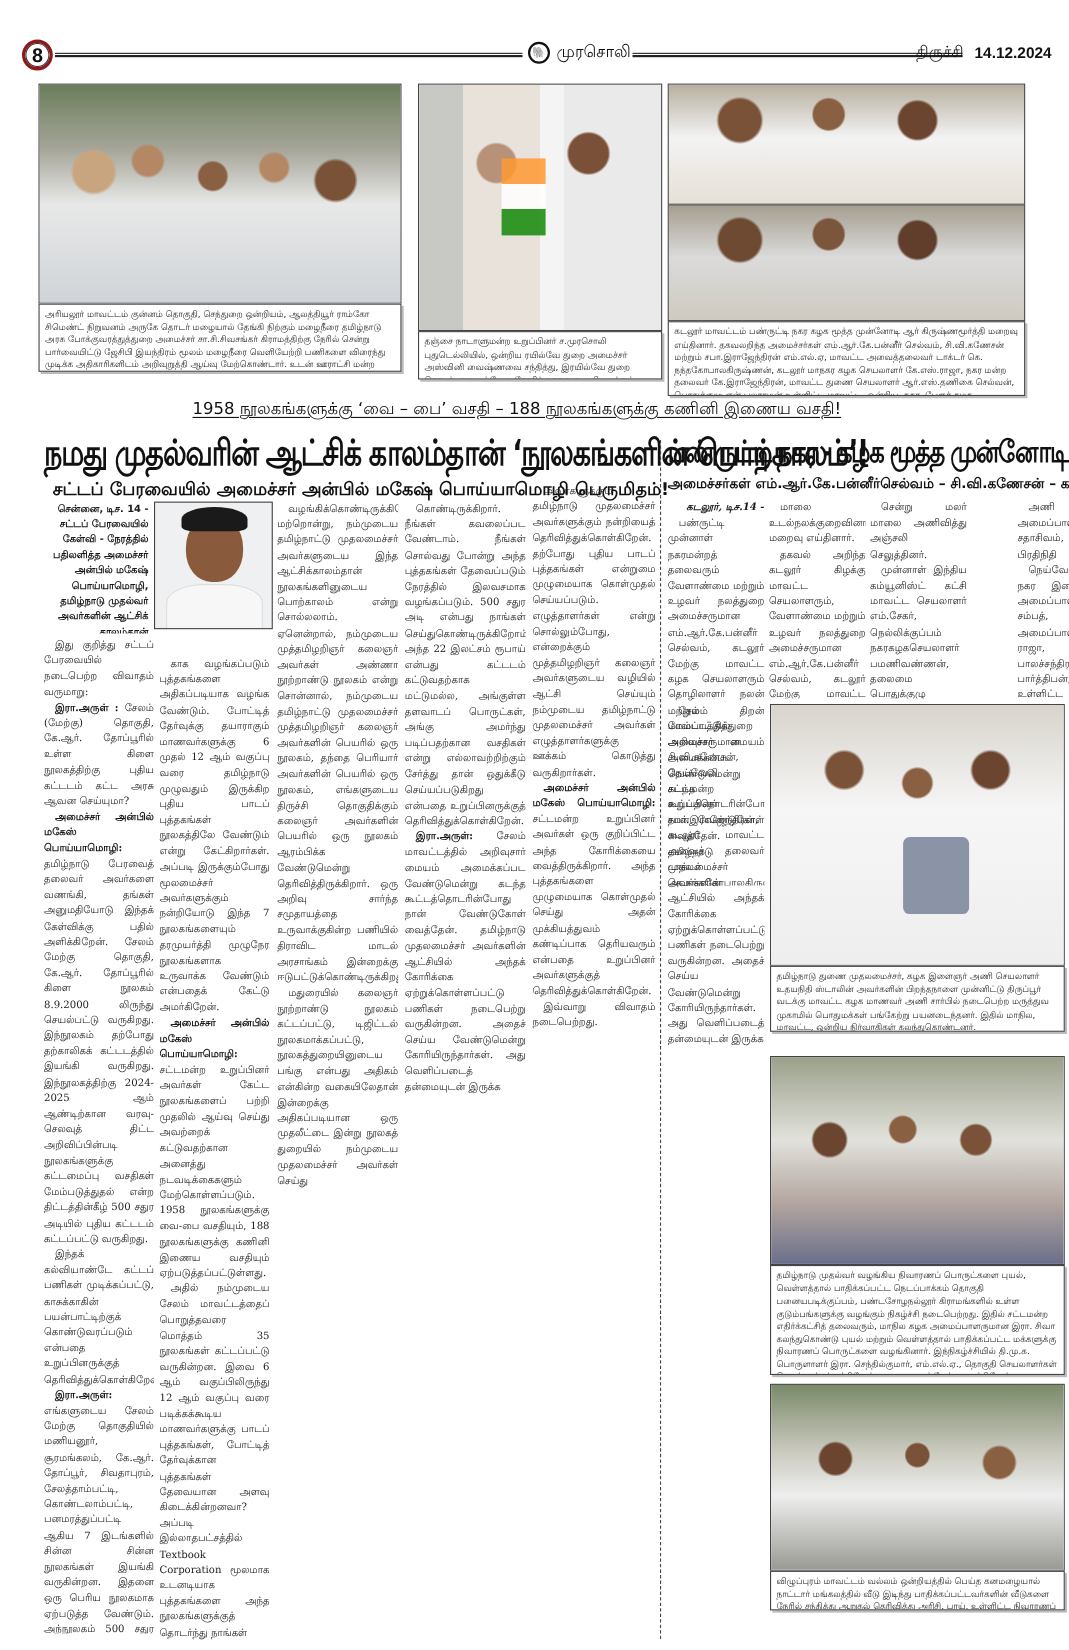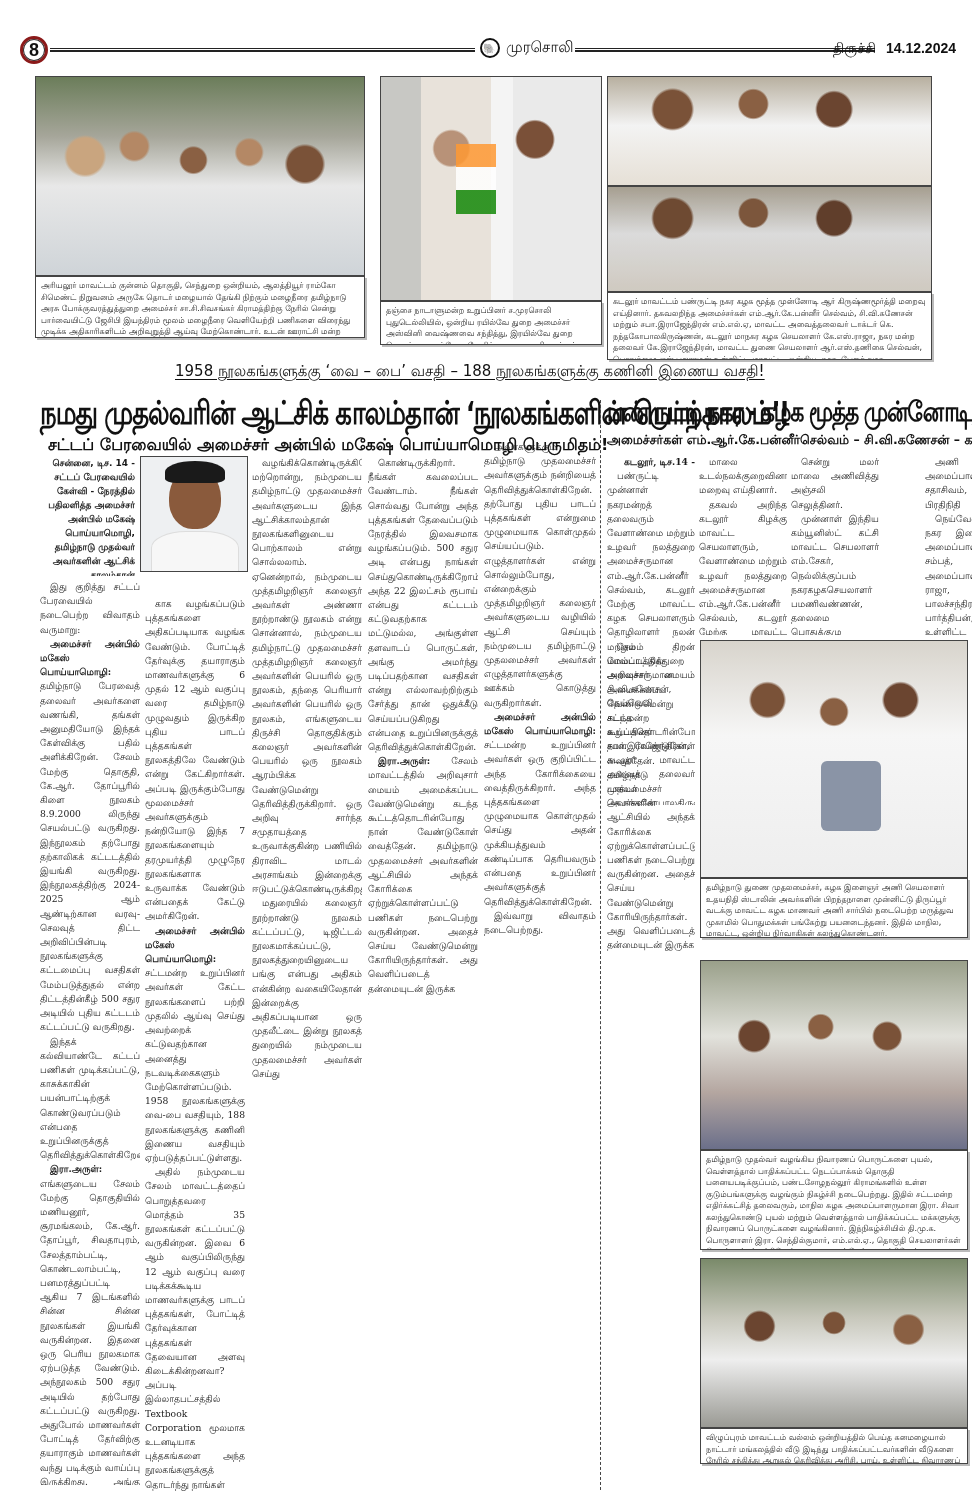--- a/index.html
+++ b/index.html
@@ -57,21 +57,21 @@
   
   .kicker { position: absolute; font: 15px "DejaVu Sans", sans-serif; text-decoration: underline; text-underline-offset: 3px; }
   .headline { position: absolute; font: bold 27px "DejaVu Sans Condensed", "DejaVu Sans", sans-serif; letter-spacing: -1px; transform: scaleY(1.25); transform-origin: top left; white-space: nowrap; }
   .subhead { position: absolute; font: bold 15px "DejaVu Sans", sans-serif; white-space: nowrap; }
 
   .divider-v { position: absolute; border-left: 1px dashed #444; }
 
   
   .col { position: absolute; font: 9.2px/14.2px "DejaVu Serif", serif; color: #1a1a1a; text-align: justify; overflow: hidden; }
   .col p { text-indent: 10px; }
-  .col .byline { font-weight: bold; text-align: right; }
+  .col .byline { font-weight: bold; text-align: right; font-style: italic; }
   .col .speaker { font-weight: bold; }
   .lead-bold { font: bold 9px/14px "DejaVu Sans", sans-serif; }
 </style>
 </head>
 <body>
 
 <div class="masthead">
   <div class="page-num">8</div>
   <div class="rule r1"></div>
   <div class="brand">
@@ -112,20 +112,21 @@
   <div style="position:absolute; left:10px; top:74px; width:88px; height:42px; border-radius:40% 40% 0 0; background:#f7f7f7; border:1px solid #ddd;"></div>
 </div>
 
 <div class="col lead-bold" style="left:40px; top:456px; width:95px; height:120px; text-align:right;">
   <div>சென்னை, டிச. 14 -</div>
   <div>சட்டப் பேரவையில் கேள்வி - நேரத்தில் பதிலளித்த அமைச்சர் அன்பில் மகேஷ் பொய்யாமொழி, தமிழ்நாடு முதல்வர் அவர்களின் ஆட்சிக் காலம்தான் நூலகங்களின் பொற்காலம் என்று பெருமிதத்துடன் குறிப்பிட்டார்.</div>
 </div>
 
 <div class="col" id="lib-col-0" style="left:40px; top:580px; width:100px; height:905px;">
     <p><span>இது குறித்து சட்டப் பேரவையில் நடைபெற்ற விவாதம் வருமாறு:</span></p>
+    <p><span class="speaker">இரா.அருள் : </span><span>சேலம் (மேற்கு) தொகுதி, கே.ஆர். தோப்பூரில் உள்ள கிளை நூலகத்திற்கு புதிய கட்டடம் கட்ட அரசு ஆவன செய்யுமா?</span></p>
     <p><span class="speaker">அமைச்சர் அன்பில் மகேஸ் பொய்யாமொழி: </span><span>தமிழ்நாடு பேரவைத் தலைவர் அவர்களை வணங்கி, தங்கள் அனுமதியோடு இந்தக் கேள்விக்கு பதில் அளிக்கிறேன். சேலம் மேற்கு தொகுதி, கே.ஆர். தோப்பூரில் கிளை நூலகம் 8.9.2000 லிருந்து செயல்பட்டு வருகிறது. இந்நூலகம் தற்போது தற்காலிகக் கட்டடத்தில் இயங்கி வருகிறது. இந்நூலகத்திற்கு 2024-2025 ஆம் ஆண்டிற்கான வரவு-செலவுத் திட்ட அறிவிப்பின்படி நூலகங்களுக்கு கட்டமைப்பு வசதிகள் மேம்படுத்துதல் என்ற திட்டத்தின்கீழ் 500 சதுர அடியில் புதிய கட்டடம் கட்டப்பட்டு வருகிறது.</span></p>
     <p><span>இந்தக் கல்வியாண்டே கட்டப் பணிகள் முடிக்கப்பட்டு, காசுக்காகின் பயன்பாட்டிற்குக் கொண்டுவரப்படும் என்பதை உறுப்பினருக்குத் தெரிவித்துக்கொள்கிறேன்.</span></p>
     <p><span class="speaker">இரா.அருள்: </span><span>எங்களுடைய சேலம் மேற்கு தொகுதியில் மணியனூர், சூரமங்கலம், கே.ஆர். தோப்பூர், சிவதாபுரம், சேலத்தாம்பட்டி, கொண்டலாம்பட்டி, பனமரத்துப்பட்டி ஆகிய 7 இடங்களில் சின்ன சின்ன நூலகங்கள் இயங்கி வருகின்றன. இதனை ஒரு பெரிய நூலகமாக ஏற்படுத்த வேண்டும். அந்நூலகம் 500 சதுர அடியில் தற்போது கட்டப்பட்டு வருகிறது. அதுபோல் மாணவர்கள் போட்டித் தேர்விற்கு தயாராகும் மாணவர்கள் வந்து படிக்கும் வாய்ப்பு இருக்கிறது. அங்கு போட்டித் தேர்வுக்</span></p>
   </div>
 <div class="col" id="lib-col-1" style="left:145px; top:597px; width:100px; height:910px;">
     <p><span>காக வழங்கப்படும் புத்தகங்களை அதிகப்படியாக வழங்க வேண்டும். போட்டித் தேர்வுக்கு தயாராகும் மாணவர்களுக்கு 6 முதல் 12 ஆம் வகுப்பு வரை தமிழ்நாடு முழுவதும் இருக்கிற புதிய பாடப் புத்தகங்கள் நூலகத்திலே வேண்டும் என்று கேட்கிறார்கள். அப்படி இருக்கும்போது மூலமைச்சர் அவர்களுக்கும் நன்றியோடு இந்த 7 நூலகங்களையும் தரமுயர்த்தி முழுநேர நூலகங்களாக உருவாக்க வேண்டும் என்பதைக் கேட்டு அமர்கிறேன்.</span></p>
     <p><span class="speaker">அமைச்சர் அன்பில் மகேஸ் பொய்யாமொழி: </span><span>சட்டமன்ற உறுப்பினர் அவர்கள் கேட்ட நூலகங்களைப் பற்றி முதலில் ஆய்வு செய்து அவற்றைக் கட்டுவதற்கான அனைத்து நடவடிக்கைகளும் மேற்கொள்ளப்படும். 1958 நூலகங்களுக்கு வை-பை வசதியும், 188 நூலகங்களுக்கு கணினி இணைய வசதியும் ஏற்படுத்தப்பட்டுள்ளது.</span></p>
     <p><span>அதில் நம்முடைய சேலம் மாவட்டத்தைப் பொறுத்தவரை மொத்தம் 35 நூலகங்கள் கட்டப்பட்டு வருகின்றன. இவை 6 ஆம் வகுப்பிலிருந்து 12 ஆம் வகுப்பு வரை படிக்கக்கூடிய மாணவர்களுக்கு பாடப் புத்தகங்கள், போட்டித் தேர்வுக்கான புத்தகங்கள் தேவையான அளவு கிடைக்கின்றனவா? அப்படி இல்லாதபட்சத்தில் Textbook Corporation மூலமாக உடனடியாக புத்தகங்களை அந்த நூலகங்களுக்குத் தொடர்ந்து நாங்கள்</span></p>
   </div>
 <div class="col" id="lib-col-2" style="left:252px; top:456px; width:110px; height:1029px;">

